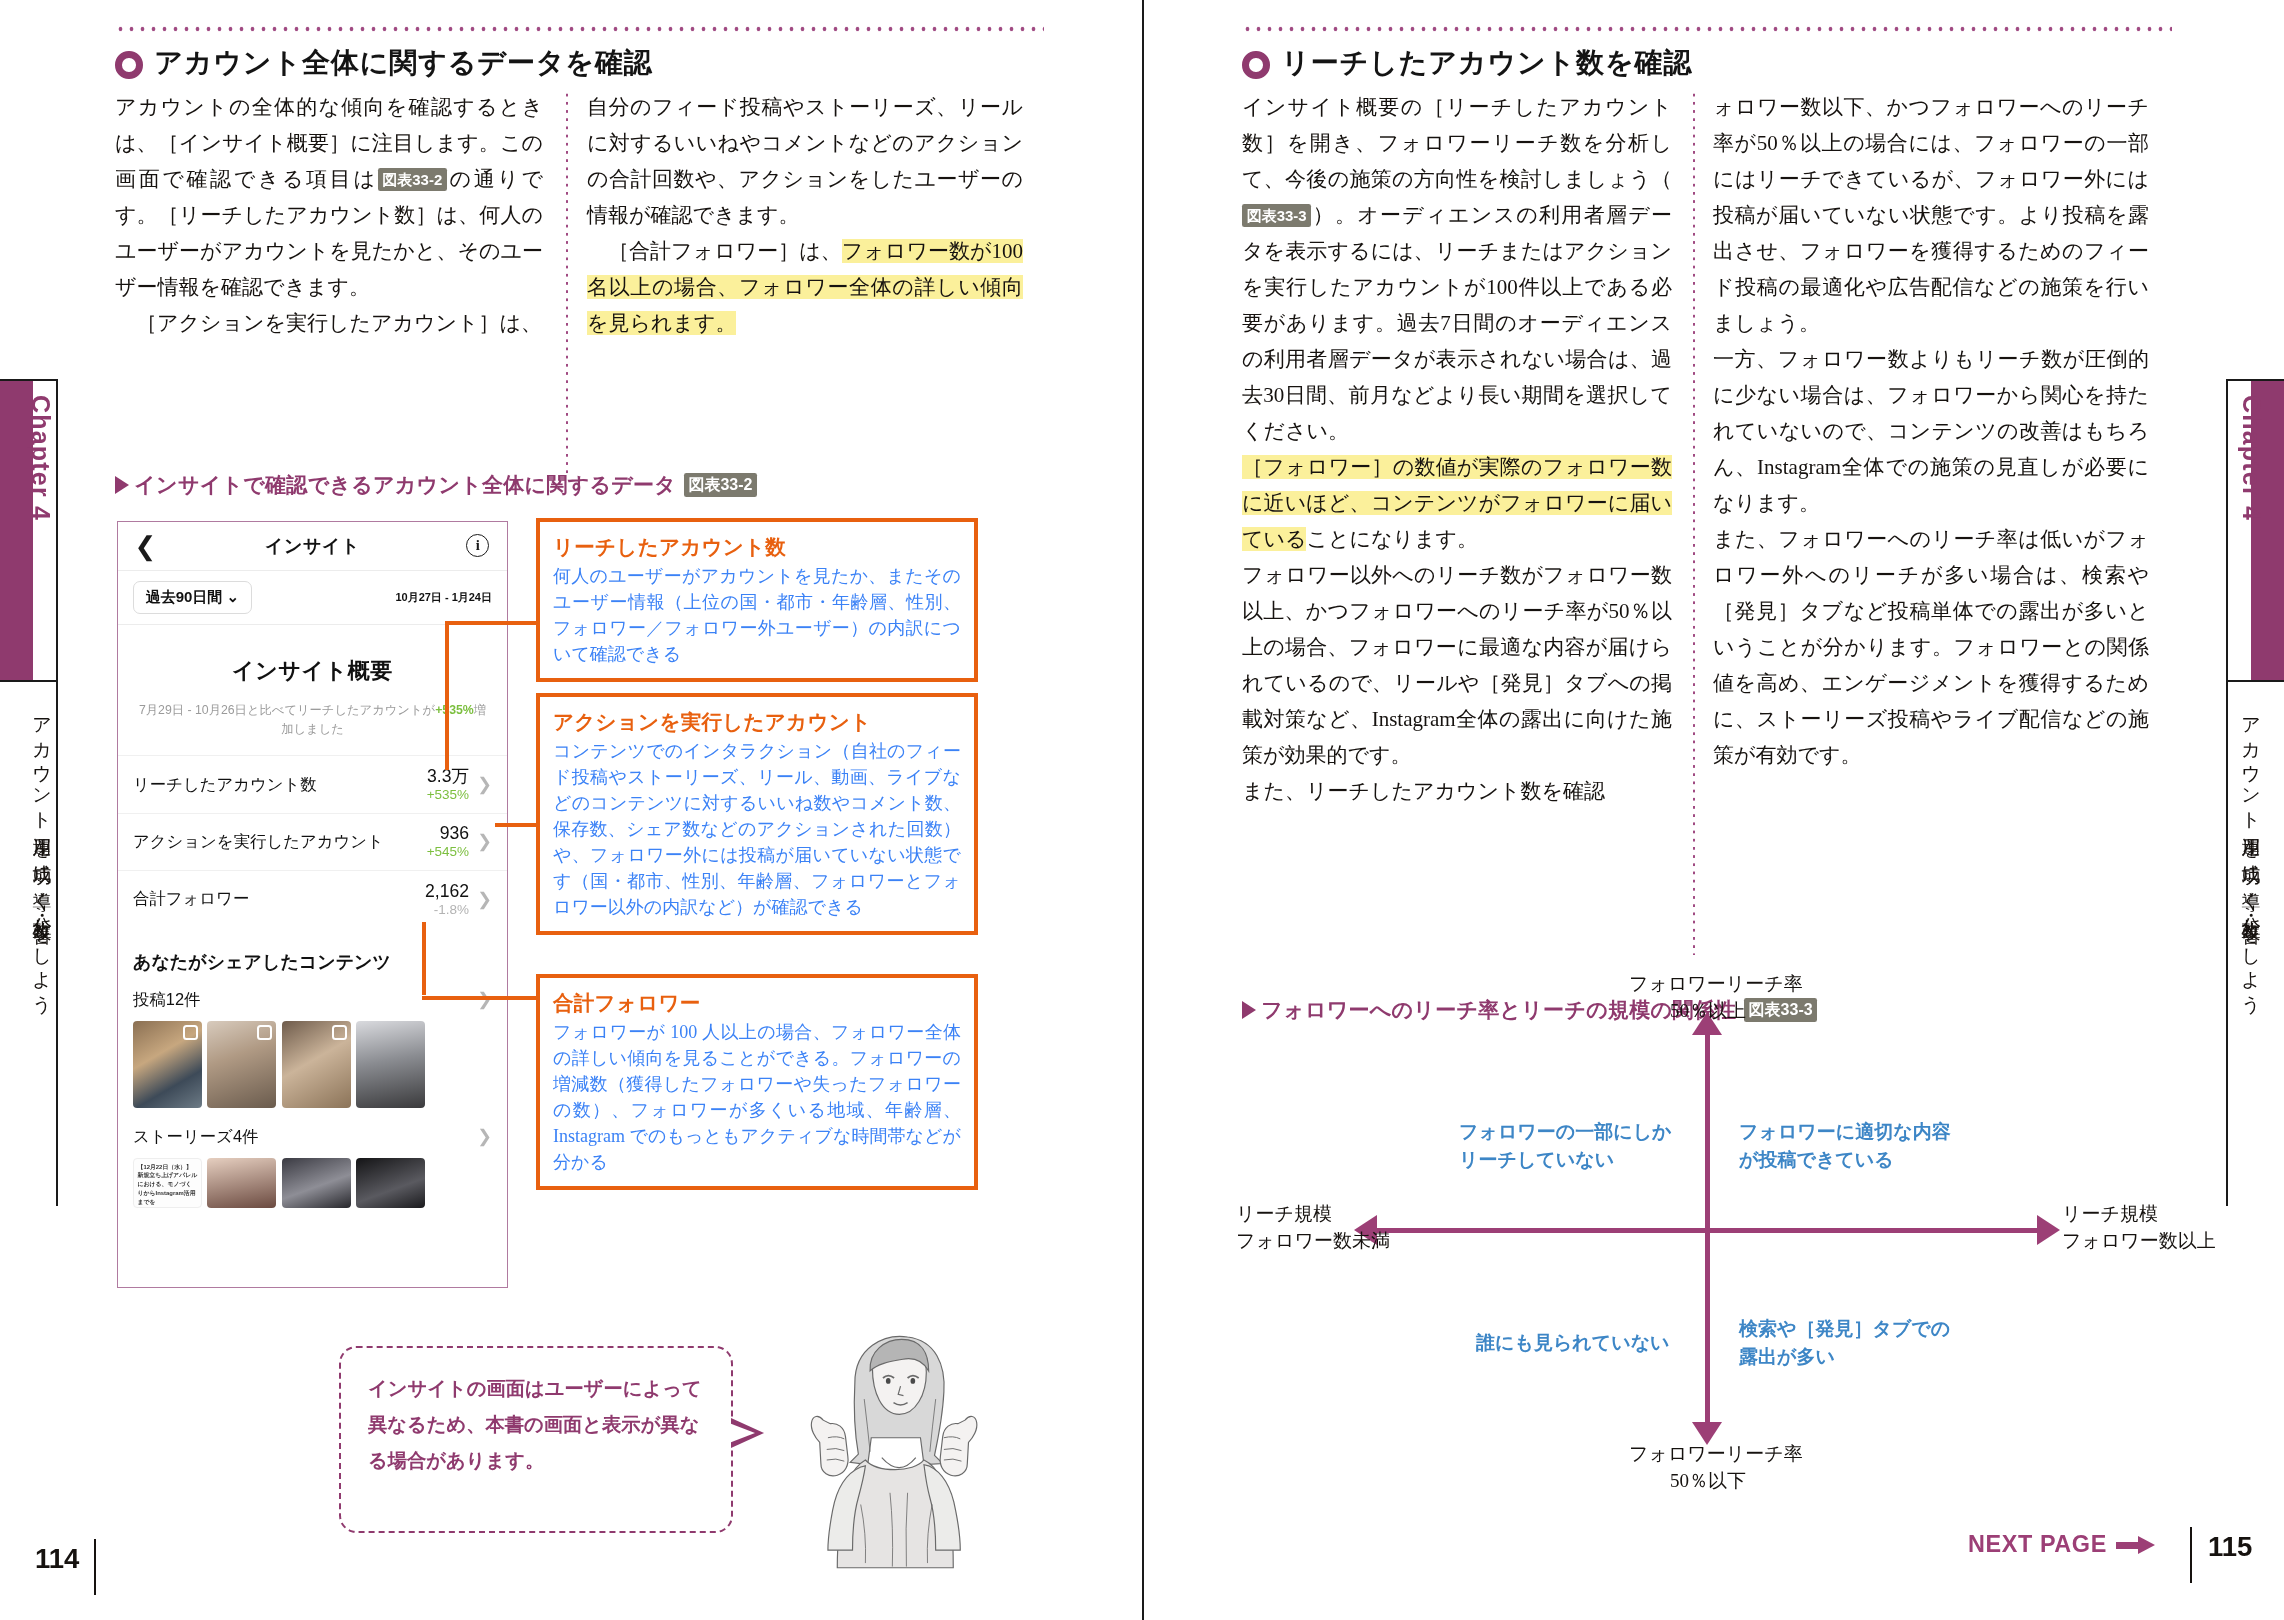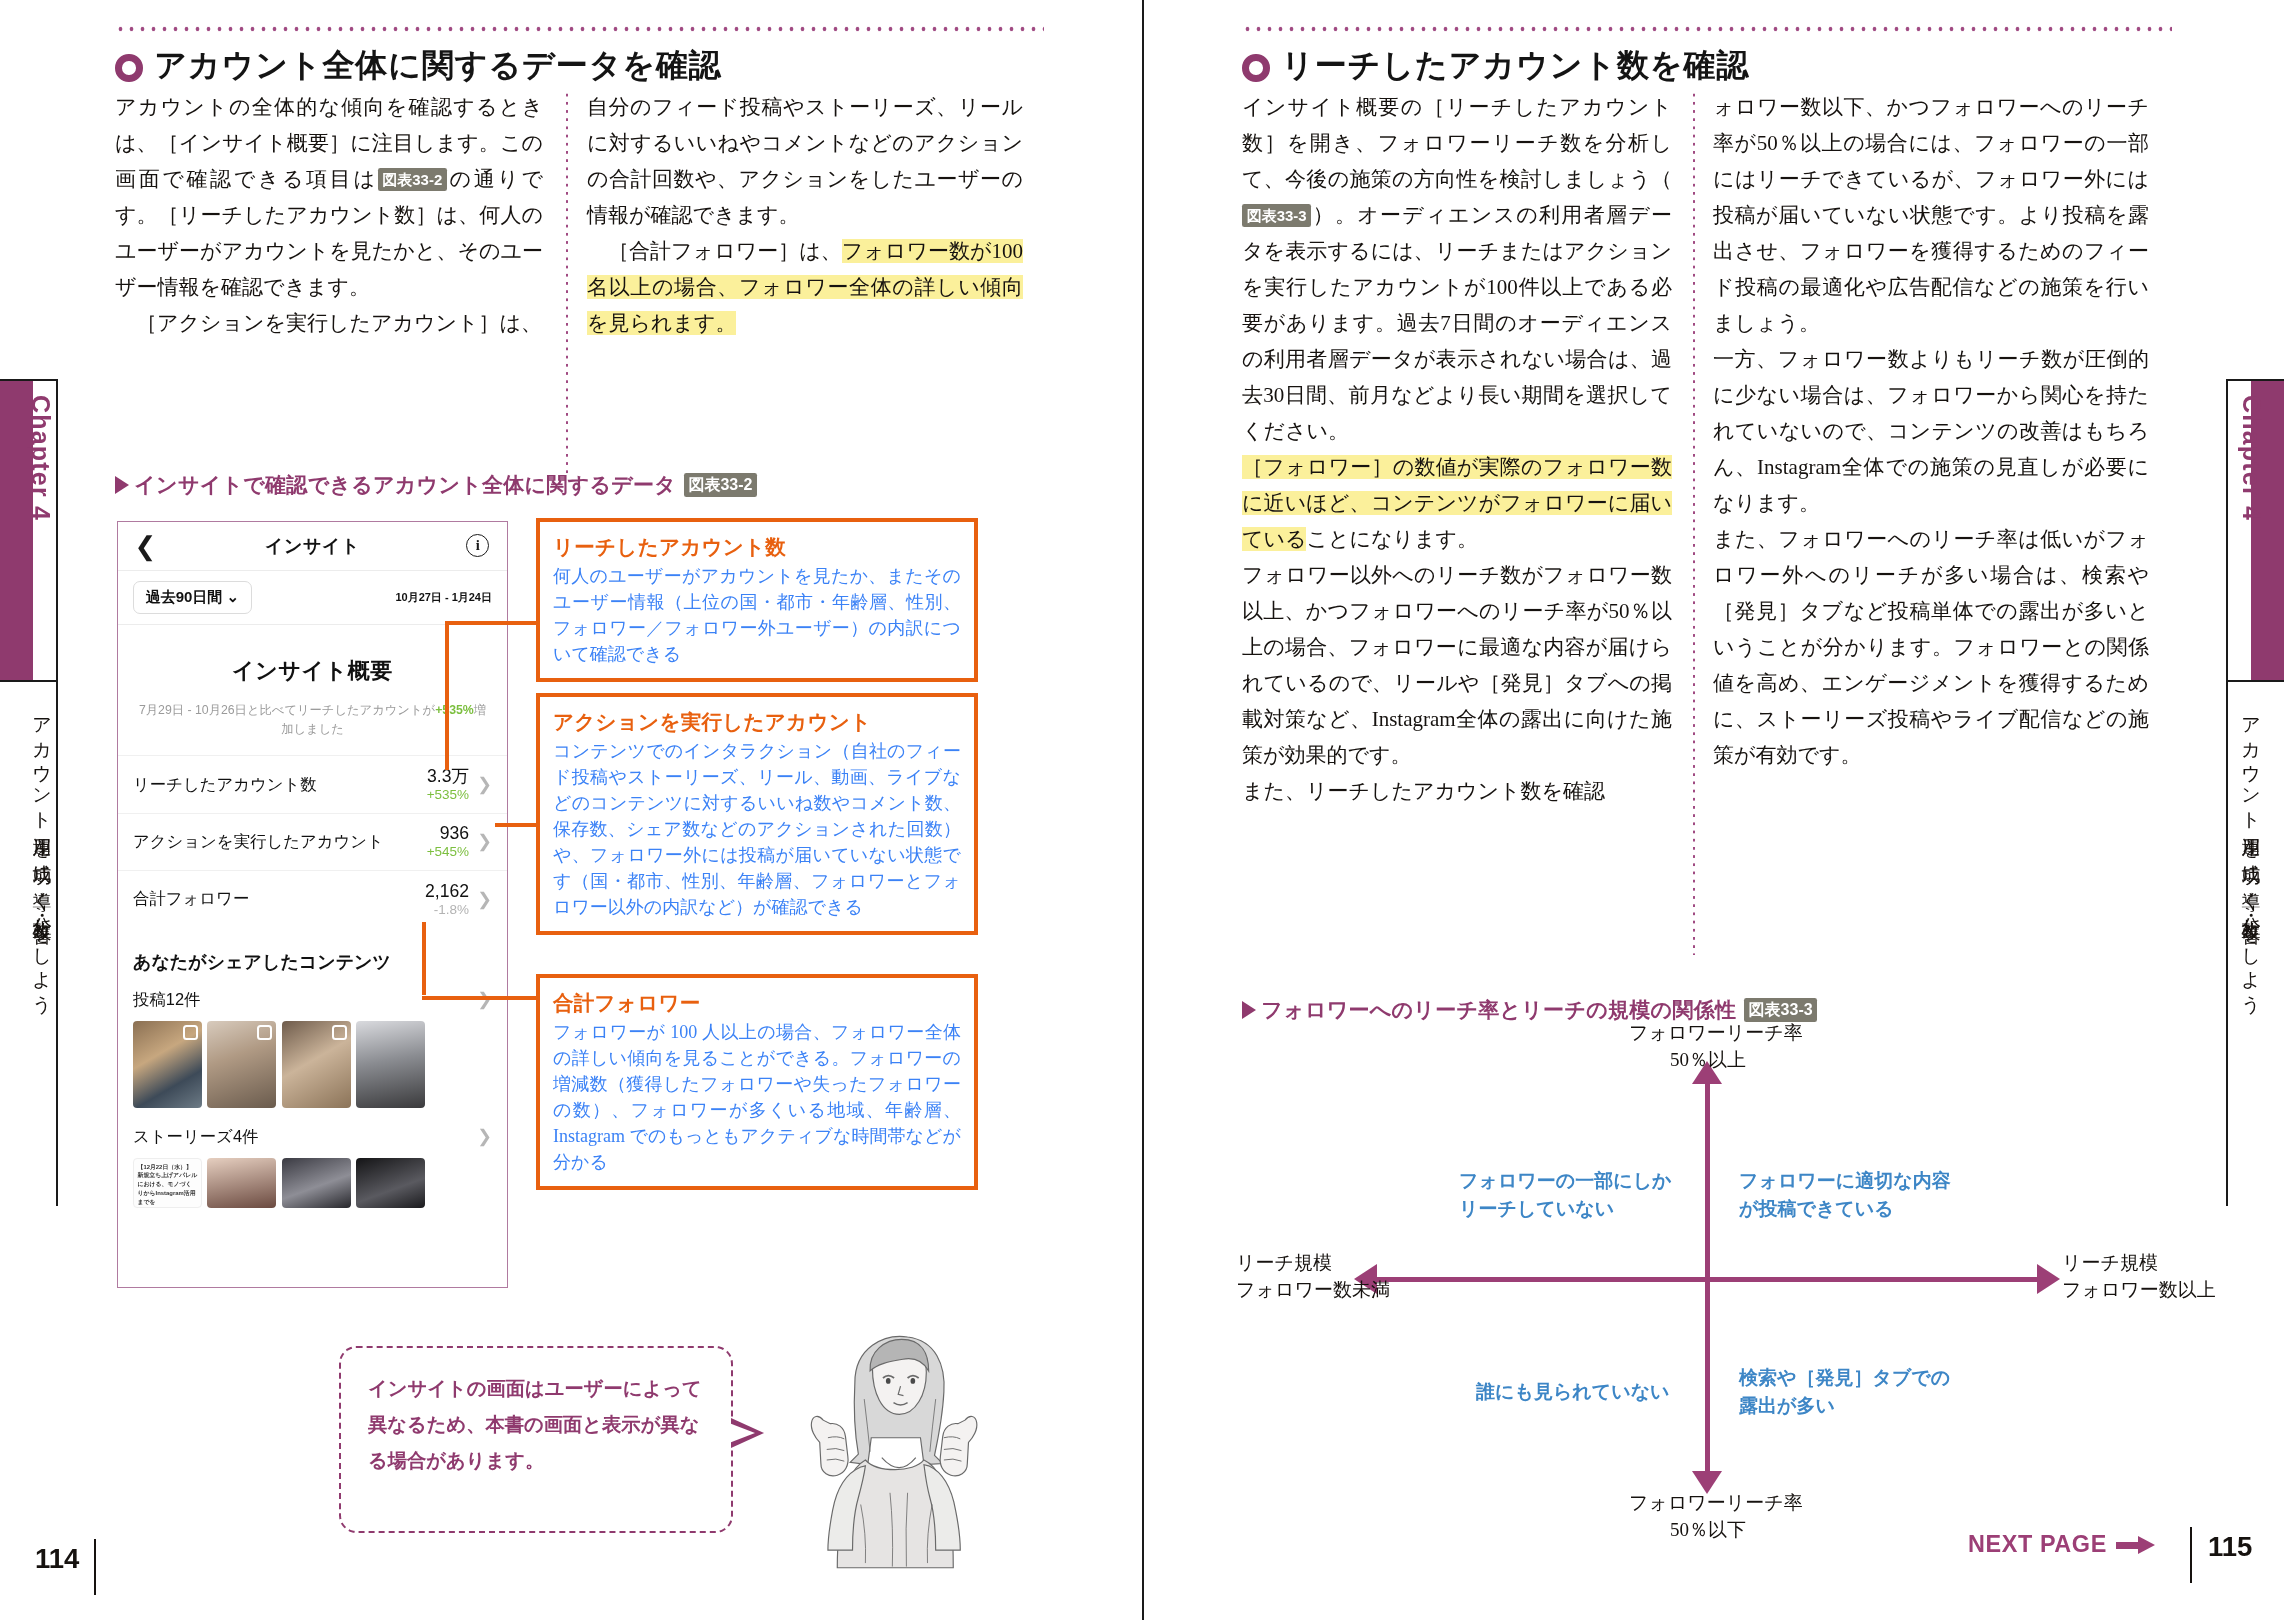--- a/index.html
+++ b/index.html
@@ -29,21 +29,21 @@
   }
 
   
   .sec-head { position:absolute; display:flex; align-items:center; gap:11.7px; }
   .sec-ring {
     width:27.5px; height:27.5px; border-radius:50%;
     border:7.6px solid #8f3a6e; flex:0 0 auto; margin-top:3.5px;
   }
   .sec-title {
     font-family:Liberation Sans, sans-serif;
-    font-size:32px; font-weight:700; color:#141414;
+    font-size:28px; font-weight:700; color:#141414;
     letter-spacing:0.9px; white-space:nowrap;
   }
 
   
   .col {
     position:absolute;
     font-family:"Liberation Serif", serif;
     font-size:21px; line-height:36px; color:#16120f;
     text-align:justify;
   }
@@ -449,21 +449,21 @@
       <p style="text-indent:0;">一方、フォロワー数よりもリーチ数が圧倒的に少ない場合は、フォロワーから関心を持たれていないので、コンテンツの改善はもちろん、Instagram全体での施策の見直しが必要になります。</p>
       <p style="text-indent:0;">また、フォロワーへのリーチ率は低いがフォロワー外へのリーチが多い場合は、検索や［発見］タブなど投稿単体での露出が多いということが分かります。フォロワーとの関係値を高め、エンゲージメントを獲得するために、ストーリーズ投稿やライブ配信などの施策が有効です。</p>
     </div>
 
     <div class="fig-caption" style="left:100px; top:996px;">
       <div class="tri"></div>
       <div class="txt">フォロワーへのリーチ率とリーチの規模の関係性</div>
       <span class="fig-tag">図表33-3</span>
     </div>
 
-    <div class="quad" style="left:100px; top:1031px; width:931px; height:480px;">
+    <div class="quad" style="left:100px; top:982px; width:931px; height:480px;">
 
       <div class="q-vline" style="left:463px; top:53px; height:392px;"></div>
       <div class="q-arrow q-up" style="left:450px; top:30px;"></div>
       <div class="q-arrow q-down" style="left:450px; top:440px;"></div>
 
       <div class="q-hline" style="left:135px; top:246px; width:662px;"></div>
       <div class="q-arrow q-left" style="left:112px; top:233px;"></div>
       <div class="q-arrow q-right" style="left:795px; top:233px;"></div>
 
       <div class="q-axis-lbl" style="left:387px; top:-11.7px; text-align:center; width:158px;">

